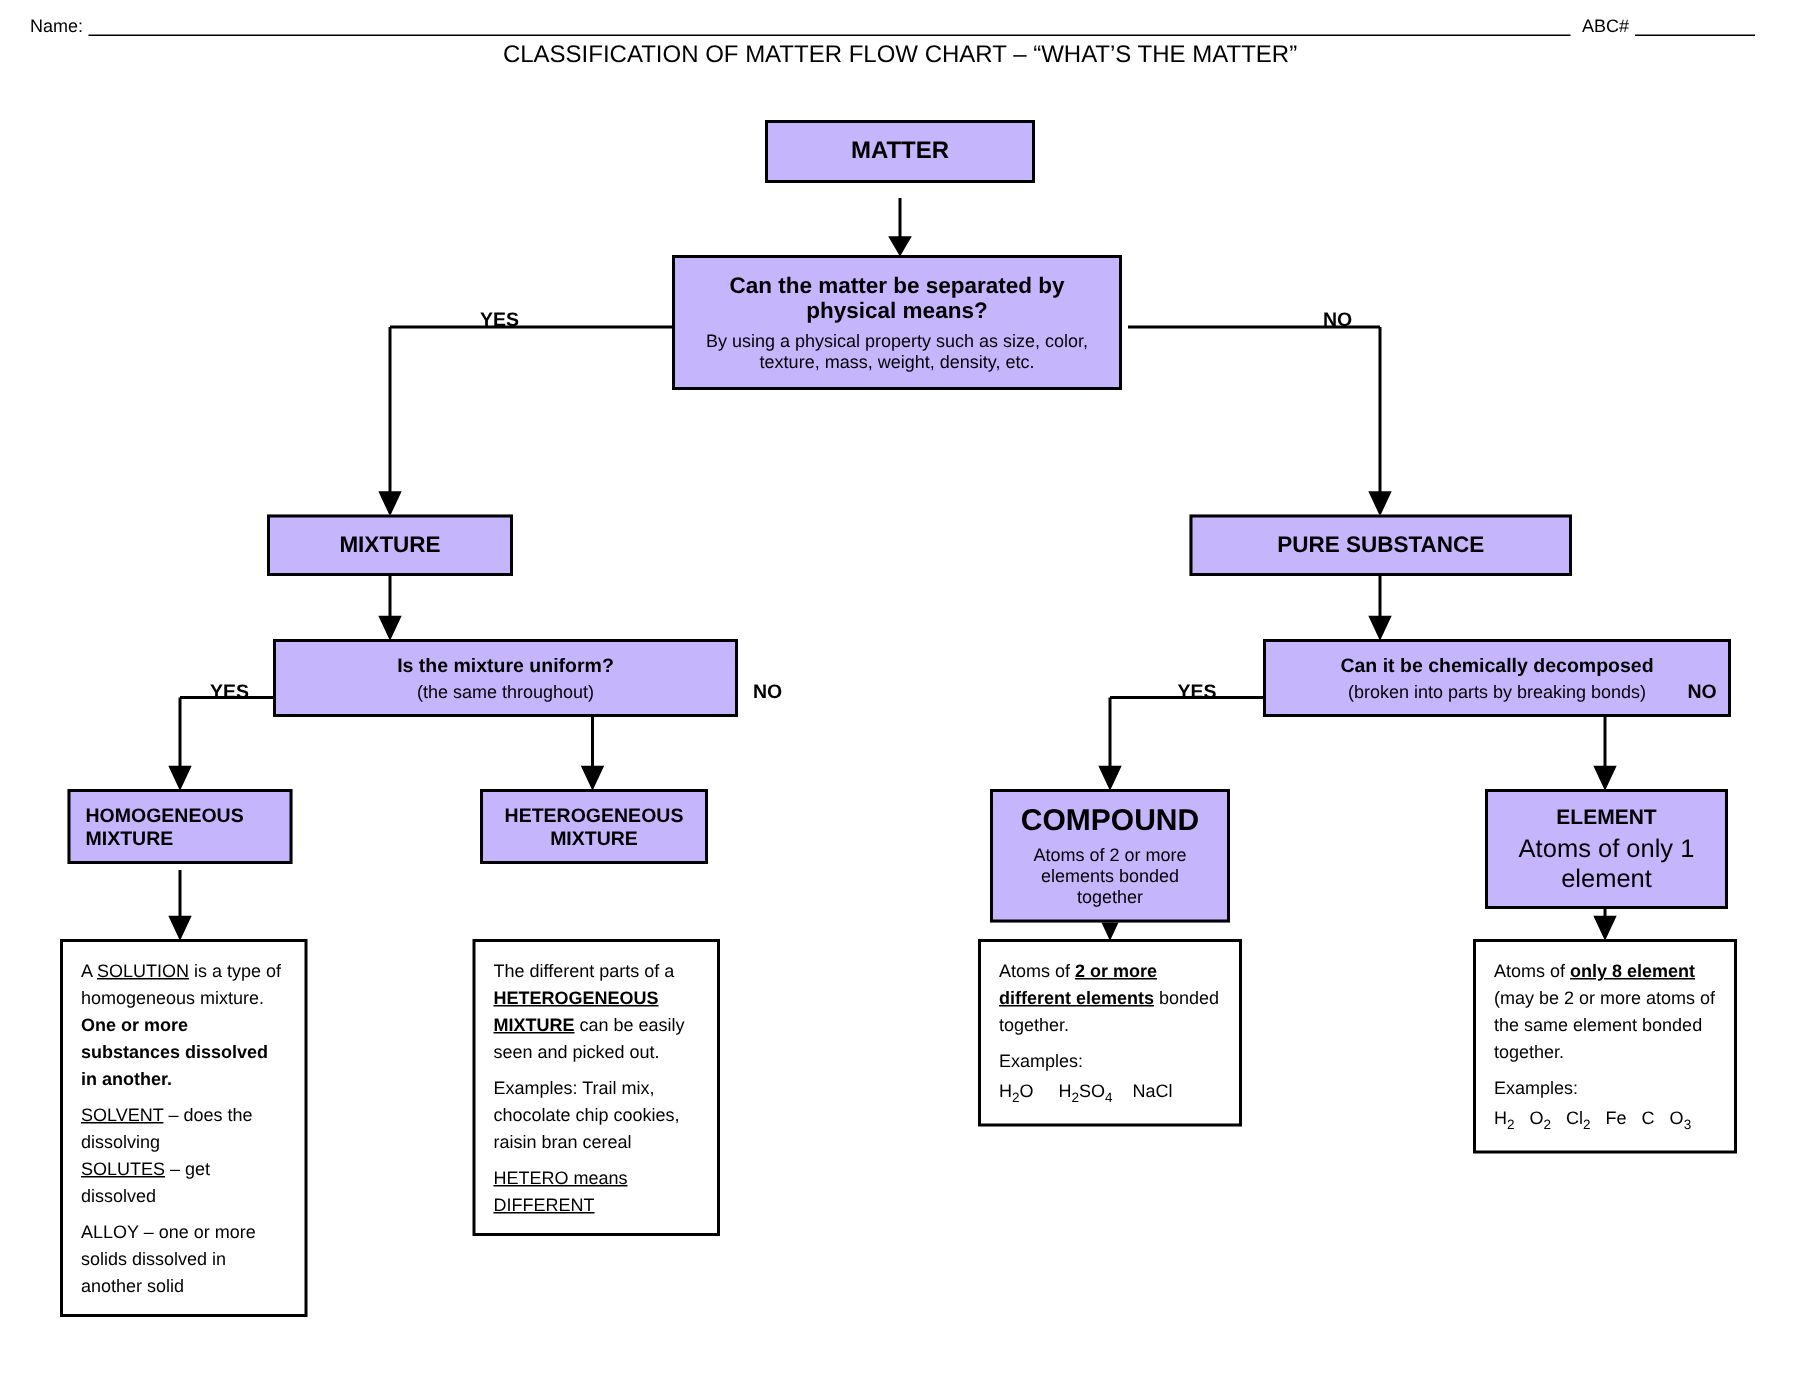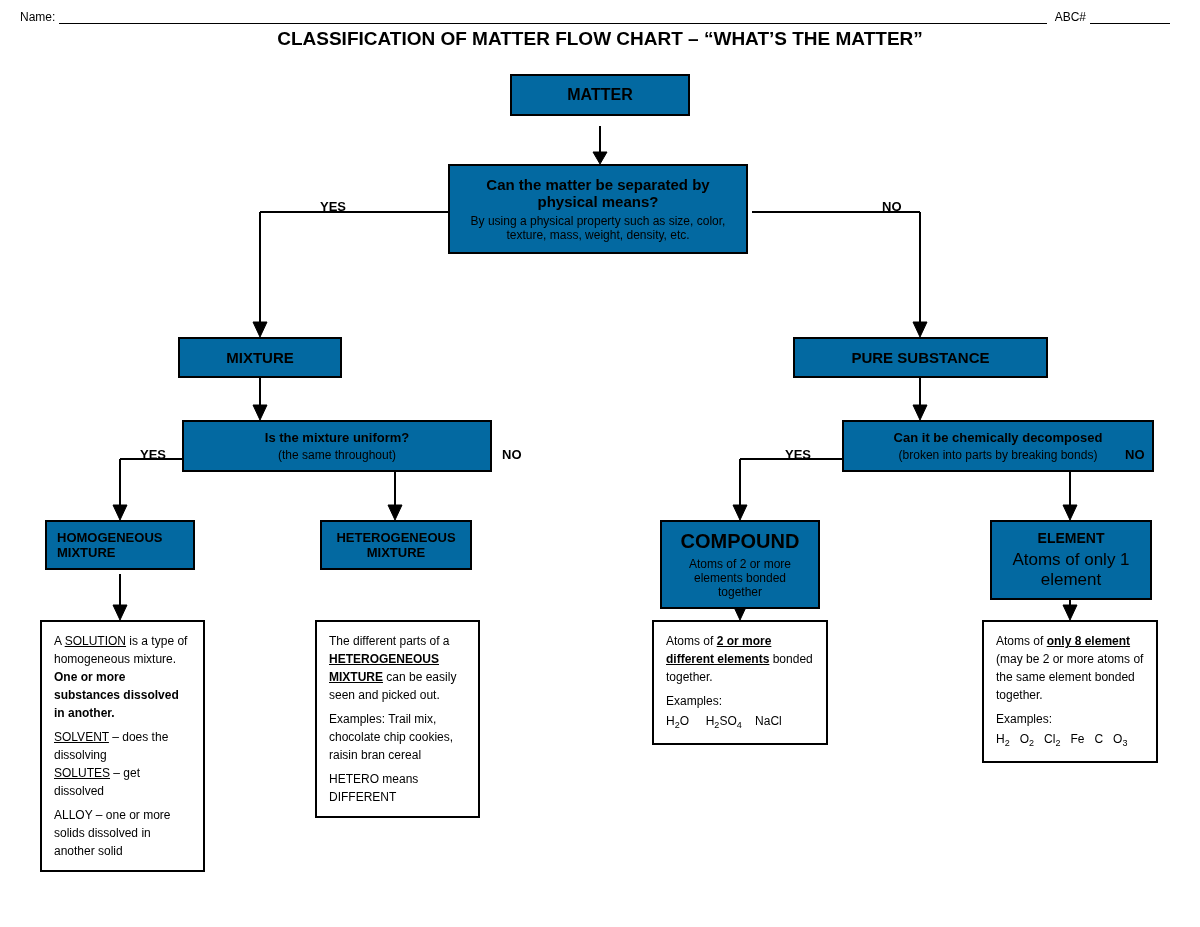--- a/index.html
+++ b/index.html
@@ -9,21 +9,21 @@
       font-size: 13px;
       color: #000;
       width: 1200px;
       min-height: 927px;
       padding: 10px 20px 20px 20px;
     }
     .box {
       border: 2px solid #000;
       padding: 8px 14px;
       text-align: center;
-      background: #0369a1;
+      background: #c4b5fd;
     }
     .box-matter {
       font-size: 16px;
       font-weight: bold;
       padding: 10px 40px;
       min-width: 180px;
     }
     .box-question {
       min-width: 280px;
       max-width: 300px;
@@ -104,21 +104,21 @@
 </head>
 <body>
 
 <div style="display:flex; justify-content:flex-end; margin-bottom:4px; padding-right:10px;">
   <span style="font-size:12px;">Name:</span>
   <span style="flex:1; border-bottom:1px solid #000; margin: 0 8px 0 4px;"></span>
   <span style="font-size:12px;">ABC#</span>
   <span style="width:80px; border-bottom:1px solid #000; margin-left:4px;"></span>
 </div>
 
-<div style="text-align:center; font-size:19px; font-weight:bold; margin-bottom:14px;">CLASSIFICATION OF MATTER FLOW CHART – “WHAT’S THE MATTER”</div>
+<div style="text-align:center; font-size:16px; font-weight:normal; margin-bottom:24px;">CLASSIFICATION OF MATTER FLOW CHART – “WHAT’S THE MATTER”</div>
 
 <div class="chart-container">
   <svg style="position:absolute;top:0;left:0;width:1140px;height:840px;pointer-events:none;">
 
     <line x1="570" y1="62" x2="570" y2="95"></line>
     <polygon points="563,88 577,88 570,100"></polygon>
 
     <line x1="418" y1="148" x2="230" y2="148"></line>
     <line x1="230" y1="148" x2="230" y2="265"></line>
     <polygon points="223,258 237,258 230,273"></polygon>
@@ -220,21 +220,21 @@
     <p>A <span class="underline">SOLUTION</span> is a type of homogeneous mixture.<br>
     <strong>One or more substances dissolved in another.</strong></p>
     <p style="margin-top:6px;"><span class="underline">SOLVENT</span> – does the dissolving<br>
     <span class="underline">SOLUTES</span> – get dissolved</p>
     <p style="margin-top:6px;">ALLOY – one or more solids dissolved in another solid</p>
   </div>
 
   <div class="abs box-info" style="left:285px; top:556px; width:165px;">
     <p>The different parts of a <strong><span class="underline">HETEROGENEOUS MIXTURE</span></strong> can be easily seen and picked out.</p>
     <p style="margin-top:6px;">Examples: Trail mix, chocolate chip cookies, raisin bran cereal</p>
-    <p style="margin-top:6px;">HETERO means DIFFERENT</p>
+    <p style="margin-top:6px;text-decoration:underline;">HETERO means DIFFERENT</p>
   </div>
 
   <div class="abs box-info" style="left:622px; top:556px; width:176px;">
     <p>Atoms of <span class="underline"><strong>2 or more different elements</strong></span> bonded together.</p>
     <p style="margin-top:6px;">Examples:</p>
     <p style="margin-top:2px;">H<sub>2</sub>O &nbsp;&nbsp;&nbsp; H<sub>2</sub>SO<sub>4</sub> &nbsp;&nbsp; NaCl</p>
   </div>
 
   <div class="abs box-info" style="left:952px; top:556px; width:176px;">
     <p>Atoms of <span class="underline"><strong>only 8 element</strong></span> (may be 2 or more atoms of the same element bonded together.</p>

